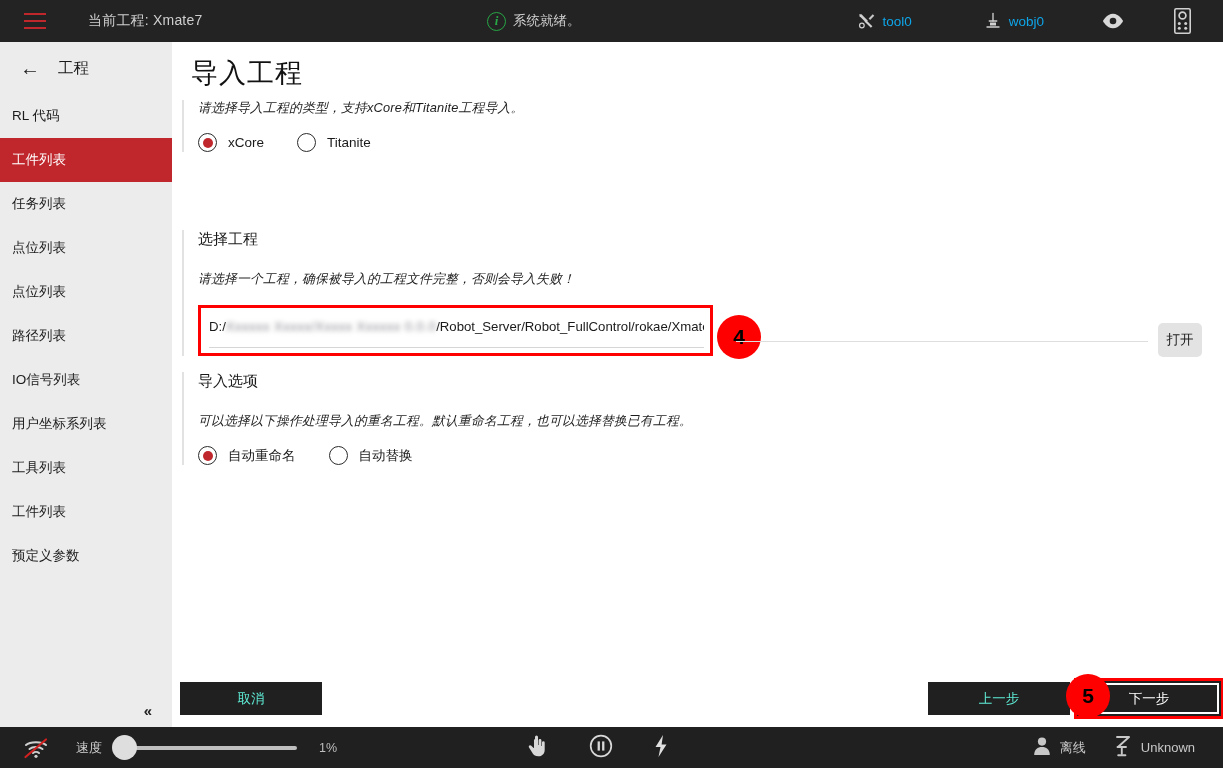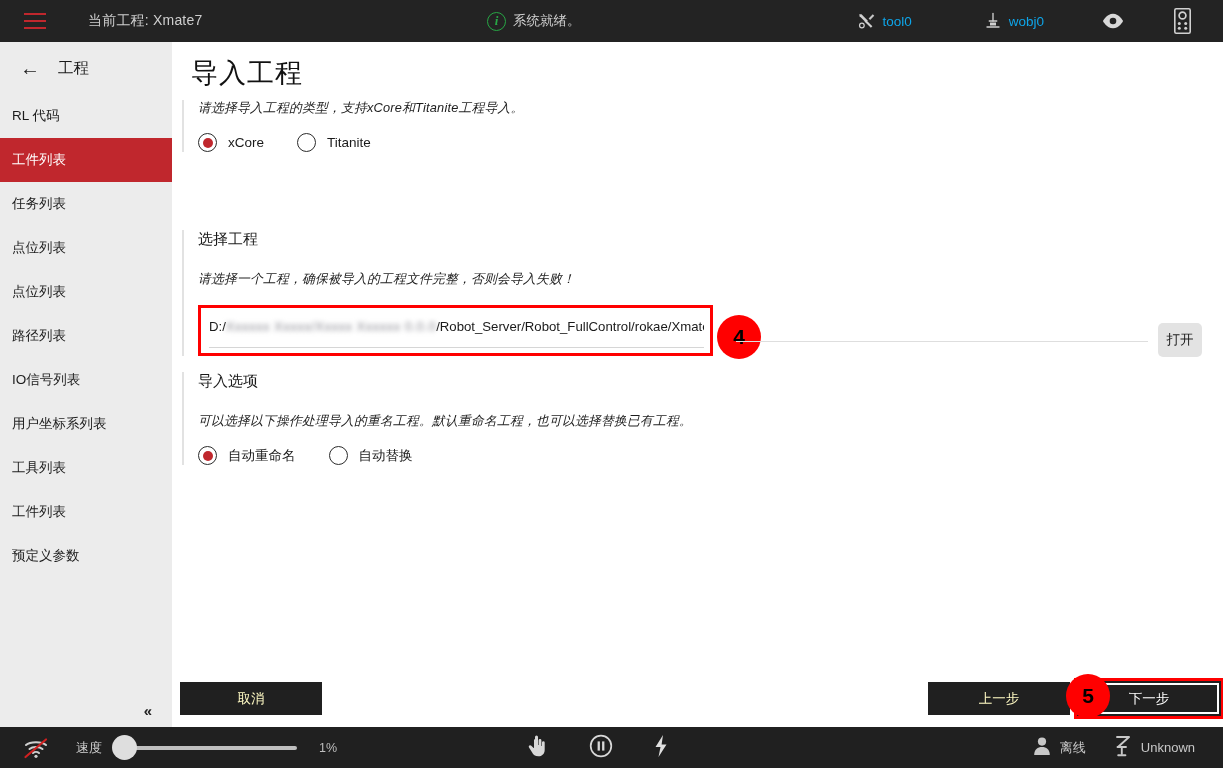--- a/index.html
+++ b/index.html
@@ -144,21 +144,21 @@
     background: #e3e3e3; color: #1a1a1a; font-size: 13.5px;
     display: flex; align-items: center; justify-content: center; cursor: pointer;
   }
   .path-rule {
     position: absolute; left: 538px; right: 64px; top: 36px;
     height: 1px; background: #dedede;
   }
 
   
   .btn {
-    position: absolute; background: #202020; color: #fef9c3;
+    position: absolute; background: #202020; color: #5eead4;
     font-size: 13.5px; display: flex; align-items: center; justify-content: center;
     cursor: pointer;
   }
   #btn-cancel { left: 8px; top: 640px; width: 142px; height: 33px; }
   #btn-prev   { left: 756px; top: 640px; width: 142px; height: 33px; }
   #btn-next-wrap {
     position: absolute; left: 902px; top: 636px; width: 150px; height: 41px;
     border: 3px solid #ff0000; background: #202020;
   }
   #btn-next {

